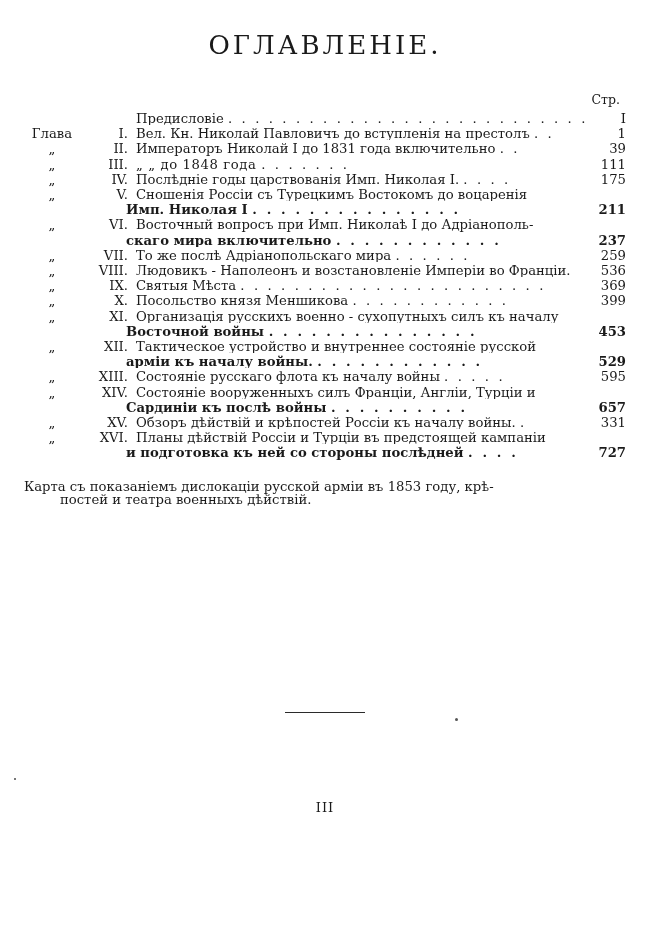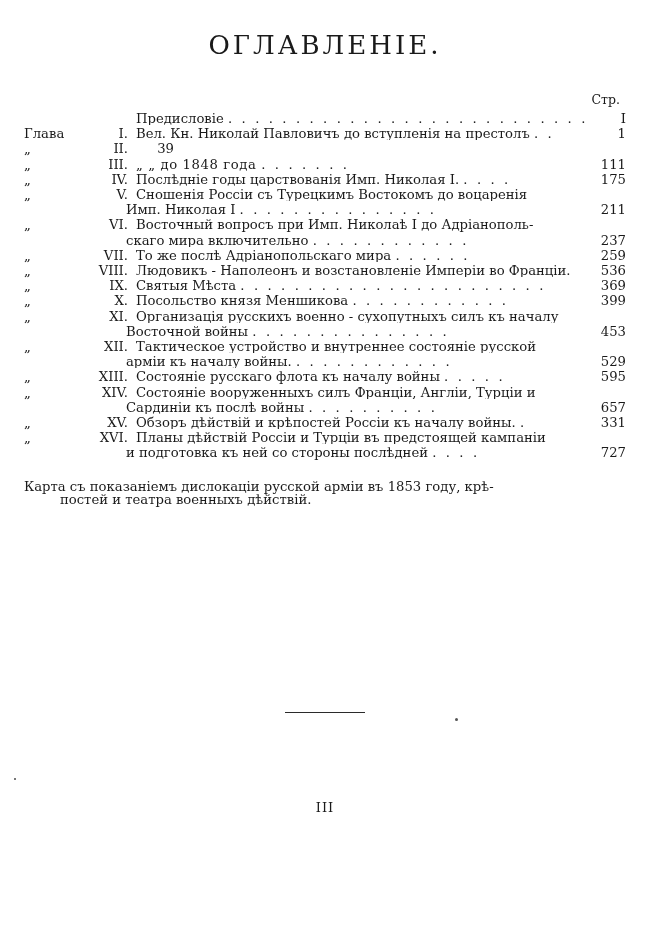--- a/index.html
+++ b/index.html
@@ -44,21 +44,21 @@
     font-size: 13.2px;
     line-height: 1.0;
   }
   .row {
     display: flex;
     align-items: flex-start;
     margin-bottom: 2px;
   }
   .lbl {
     flex: 0 0 auto;
-    text-align: left;
+    text-align: center;
     white-space: nowrap;
     padding-right: 4px;
   }
   .lbl.chap {
     width: 56px;
   }
   .lbl.num {
     width: 44px;
     text-align: right;
     padding-right: 6px;
@@ -77,20 +77,21 @@
   .pg {
     flex: 0 0 auto;
     width: 40px;
     text-align: right;
     white-space: nowrap;
   }
   .wrapline {
     display: flex;
     align-items: flex-end;
     margin-bottom: 2px;
+    font-weight: bold;
   }
   .indent-100 { flex: 0 0 100px; }
   .divider {
     position: absolute;
     left: 50%;
     transform: translateX(-50%);
     top: 712px;
     width: 80px;
     border-top: 1px solid #2b2b2b;
   }
@@ -149,20 +150,24 @@
       <div class="txt">
         <span>Вел. Кн. Николай Павловичъ до вступленія на престолъ</span>
         <span class="leader">. .</span>
       </div>
       <div class="pg">1</div>
     </div>
 
     <div class="row">
       <div class="lbl chap">„</div>
       <div class="lbl num">II.</div>
+      <div class="txt">
+        <span>Императоръ Николай I до 1831 года включительно</span>
+        <span class="leader">. .</span>
+      </div>
       <div class="pg">39</div>
     </div>
 
     <div class="row">
       <div class="lbl chap">„</div>
       <div class="lbl num">III.</div>
       <div class="txt sp-wide">
         <span>„            „        до 1848 года</span>
         <span class="leader">. . . . . . .</span>
       </div>

